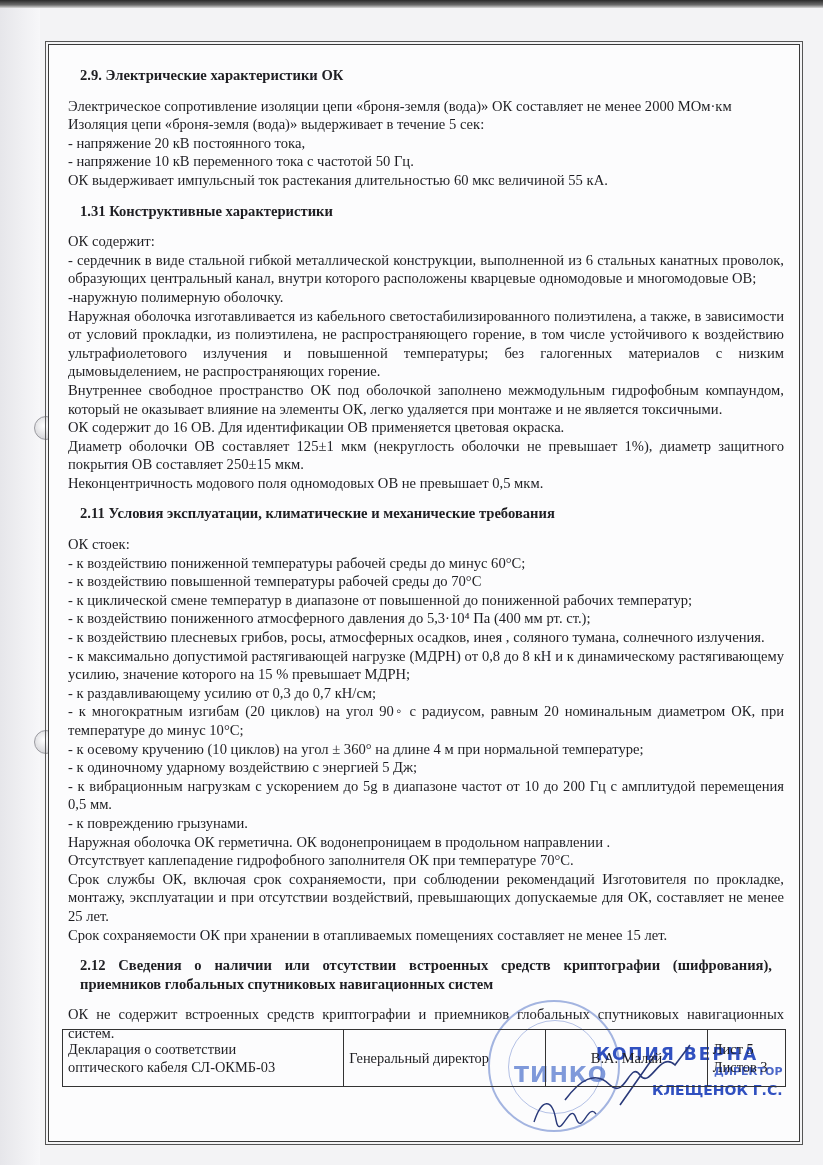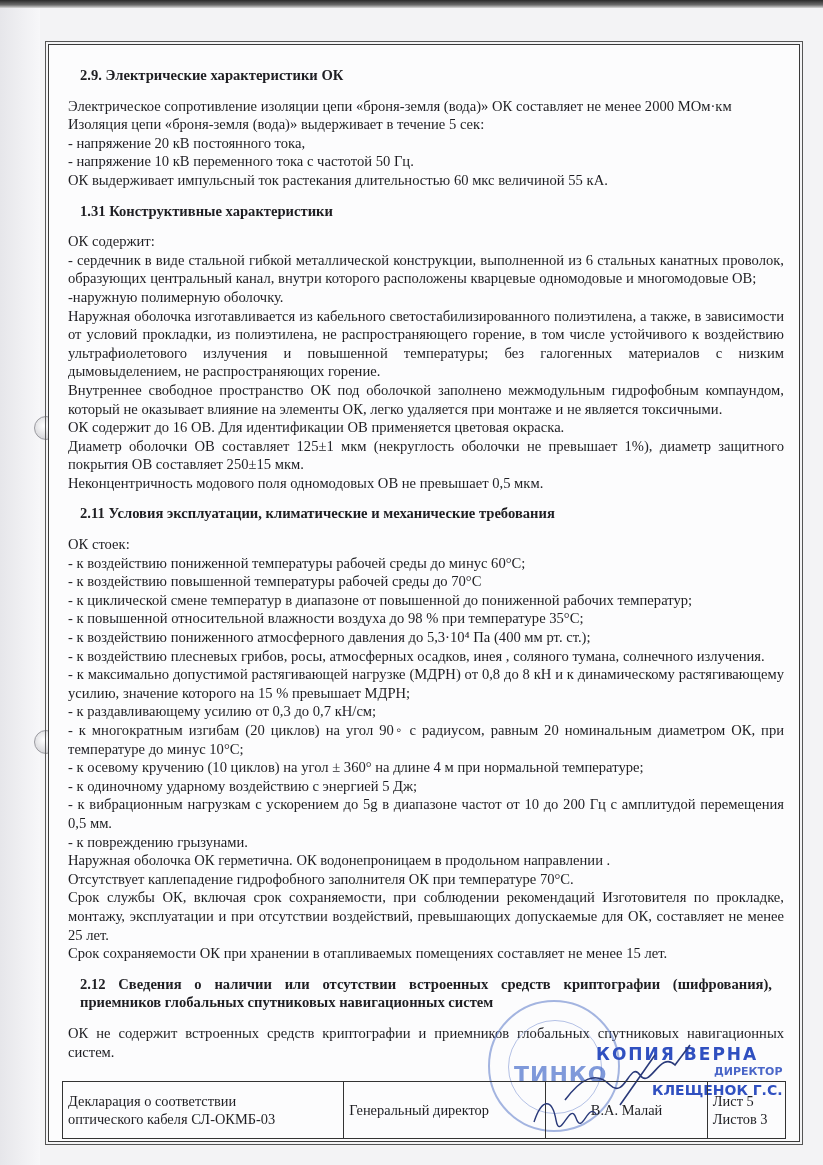--- a/index.html
+++ b/index.html
@@ -27,21 +27,21 @@
     position: absolute; left: 68px; top: 54px; width: 716px;
     font-size: 14.6px; line-height: 18.6px;
   }
   .section { margin-bottom: 6px; }
   .section h2 {
     font-size: 14.6px; font-weight: bold; margin: 12px; line-height: 18.6px;
   }
   .p { margin: 0; }
   .j { text-align: justify; }
   .footer {
-    position: absolute; left: 62px; top: 1081px; width: 724px; height: 58px;
+    position: absolute; left: 62px; top: 1029px; width: 724px; height: 58px;
     border-collapse: collapse; font-size: 14.4px;
   }
   .footer td { border: 1px solid #333; padding: 1px 5px; vertical-align: middle; }
   .footer .c1 { width: 266px; line-height: 18px; }
   .footer .c2 { width: 188px; text-align: left; }
   .footer .c3 { width: 148px; text-align: center; }
   .footer .c4 { width: 66px; line-height: 18px; }
   .ring {
     position: absolute; width: 22px; height: 22px; border-radius: 50%;
     background: radial-gradient(circle at 40% 40%, #ffffff, #d4d4d8 70%, #a8a8ae);
@@ -105,21 +105,20 @@
     <p class="p j">Диаметр оболочки ОВ составляет 125±1 мкм (некруглость оболочки не превышает 1%), диаметр защитного покрытия ОВ составляет 250±15 мкм.</p>
     <p class="p">Неконцентричность модового поля одномодовых ОВ не превышает 0,5 мкм.</p>
   </div>
 
   <div class="section">
     <h2>2.11 Условия эксплуатации, климатические и механические требования</h2>
     <p class="p">ОК стоек:</p>
     <p class="p">- к воздействию пониженной температуры рабочей среды до минус 60°С;</p>
     <p class="p">- к воздействию повышенной температуры рабочей среды до 70°С</p>
     <p class="p">- к циклической смене температур в диапазоне от повышенной до пониженной рабочих температур;</p>
-    <p class="p">- к повышенной относительной влажности воздуха до 98 % при температуре 35°С;</p>
     <p class="p">- к воздействию пониженного атмосферного давления до 5,3·10⁴ Па (400 мм рт. ст.);</p>
     <p class="p j">- к воздействию плесневых грибов, росы, атмосферных осадков, инея , соляного тумана, солнечного излучения.</p>
     <p class="p j">- к максимально допустимой растягивающей нагрузке (МДРН) от 0,8 до 8 кН  и к динамическому растягивающему усилию, значение которого на 15 % превышает МДРН;</p>
     <p class="p">- к раздавливающему усилию от 0,3 до 0,7 кН/см;</p>
     <p class="p j">- к многократным изгибам (20 циклов) на угол 90◦ с радиусом, равным 20 номинальным диаметром ОК, при температуре до минус 10°С;</p>
     <p class="p">- к осевому кручению (10 циклов) на угол ± 360° на длине 4 м при нормальной температуре;</p>
     <p class="p">- к одиночному ударному воздействию с энергией 5 Дж;</p>
     <p class="p j">- к вибрационным нагрузкам с ускорением до 5g в диапазоне частот от 10 до 200 Гц с амплитудой перемещения 0,5 мм.</p>
     <p class="p">- к повреждению грызунами.</p>
     <p class="p">Наружная оболочка ОК герметична. ОК водонепроницаем в продольном направлении .</p>

